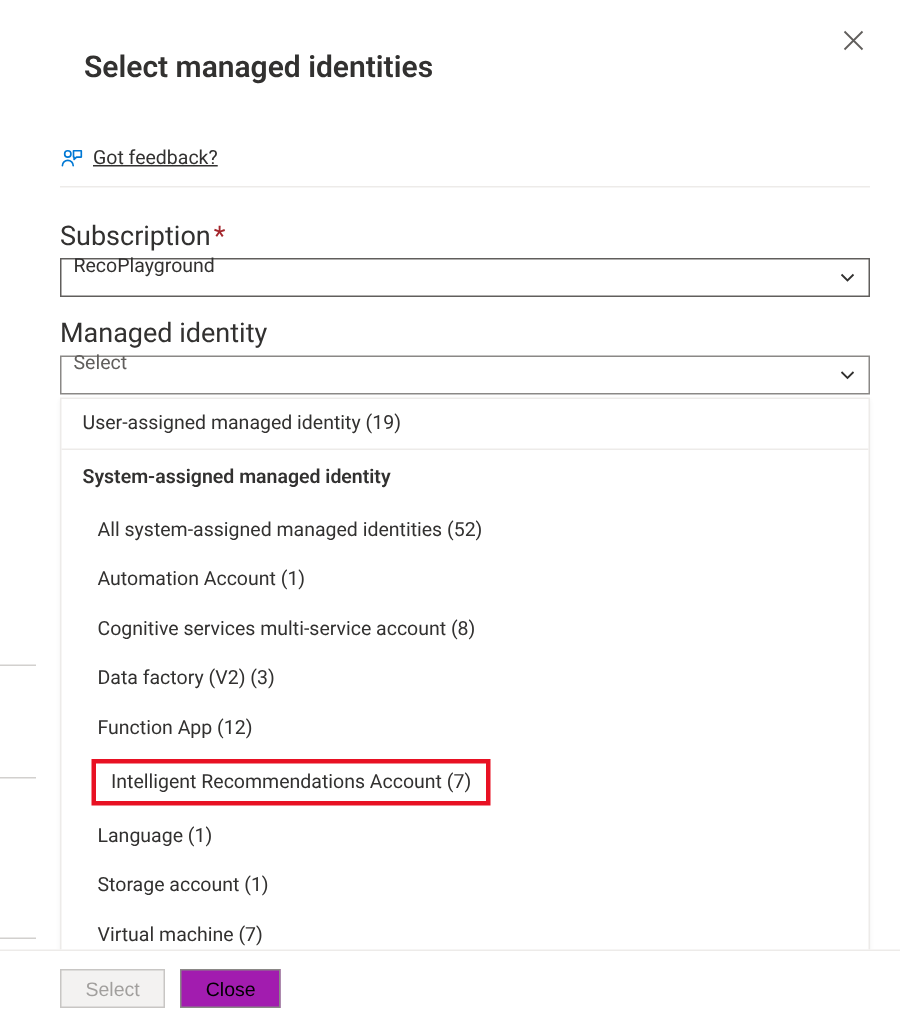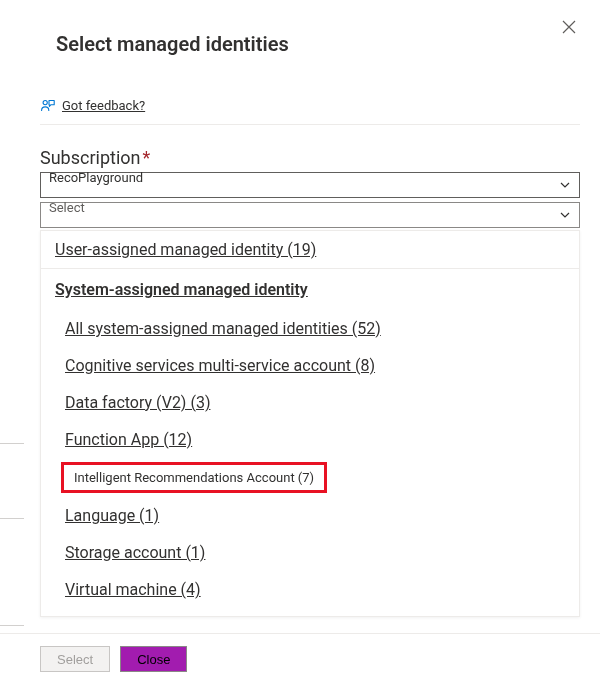--- a/index.html
+++ b/index.html
@@ -75,23 +75,22 @@
   }
   .dropdown {
     margin-top: 2px;
     border: 1px solid #edebe9;
     box-shadow: 0 1px 3px rgba(0,0,0,0.06);
     background: #fff;
     padding-bottom: 8px;
   }
   .dd-item, .dd-header, .dd-sub {
     padding: 9px 14px;
-    font-size: 16px;
-    cursor: pointer;
-    text-decoration: underline;
+    font-size: 13px;
+    cursor: pointer;
   }
   .dd-item { color: #323130; }
   .dd-header {
     font-weight: 600;
     cursor: default;
     padding-top: 11px;
     padding-bottom: 11px;
   }
   .dd-sub {
     padding-left: 24px;
@@ -175,39 +174,41 @@
   <div class="field-label">
     <span>Subscription</span><span class="req">*</span>
   </div>
   <div class="select-box">
     <span>RecoPlayground</span>
     <svg class="chev" width="12" height="12" viewBox="0 0 12 12">
         <path d="M2 4l4 4 4-4" fill="none" stroke="#323130" stroke-width="1.2"></path>
       </svg>
   </div>
 
+  <div class="field-label second">Managed identity</div>
   <div class="select-box light">
     <span class="placeholder">Select</span>
     <svg class="chev" width="12" height="12" viewBox="0 0 12 12">
         <path d="M2 4l4 4 4-4" fill="none" stroke="#323130" stroke-width="1.2"></path>
       </svg>
   </div>
 
   <div class="dropdown">
     <div class="dd-item">User-assigned managed identity (19)</div>
     <div class="dd-header">System-assigned managed identity</div>
     <div class="dd-sub">All system-assigned managed identities (52)</div>
+    <div class="dd-sub">Automation Account (1)</div>
     <div class="dd-sub">Cognitive services multi-service account (8)</div>
     <div class="dd-sub">Data factory (V2) (3)</div>
     <div class="dd-sub">Function App (12)</div>
     <div class="hl-wrap">
       <span class="hl hl-box">Intelligent Recommendations Account (7)</span>
     </div>
     <div class="dd-sub">Language (1)</div>
     <div class="dd-sub">Storage account (1)</div>
-    <div class="dd-sub">Virtual machine (4)</div>
+    <div class="dd-sub">Virtual machine (7)</div>
   </div>
 
   <div class="footer">
     <button class="btn disabled">Select</button>
     <button class="btn">Close</button>
   </div>
 </div>
 
 </body></html>

